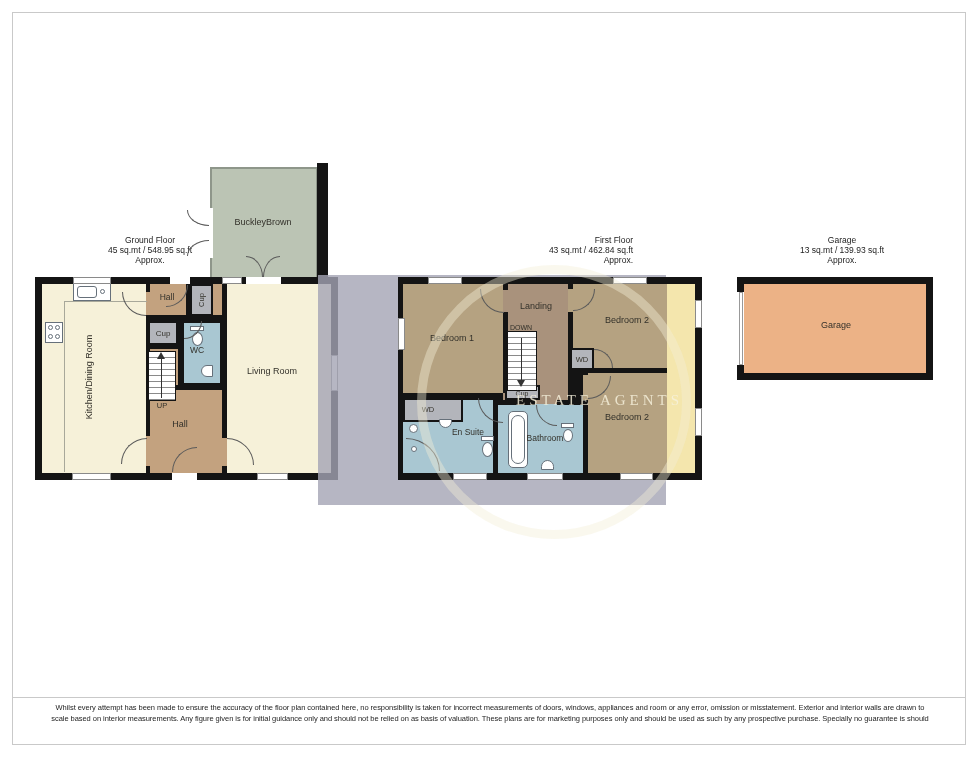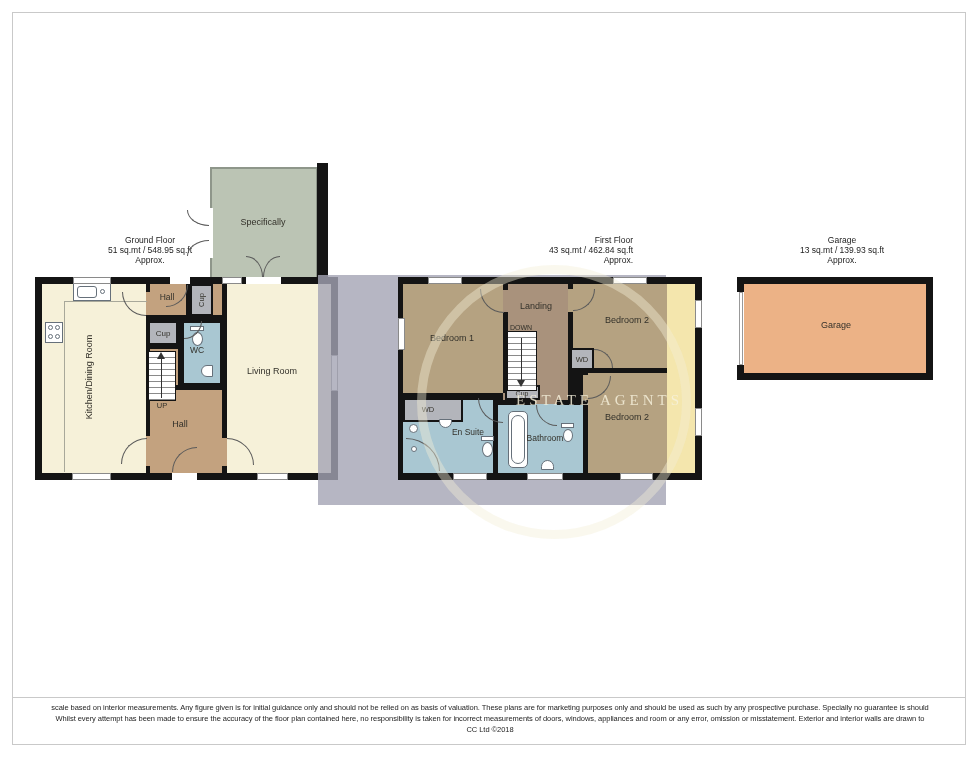--- a/index.html
+++ b/index.html
@@ -40,21 +40,21 @@
 </head>
 <body>
 
 <div id="page">
 
   <div class="abs frame" style="left:12px;top:12px;width:954px;height:733px;"></div>
   <div class="abs hline" style="left:12px;top:697px;width:954px;"></div>
 
   <div class="fp-title" style="left:60px;top:236px;width:180px;">
     <div>Ground Floor</div>
-    <div>51 sq.mt / 548.95 sq.ft</div>
+    <div>45 sq.mt / 548.95 sq.ft</div>
     <div>Approx.</div>
   </div>
   <div class="fp-title" style="left:453px;top:236px;width:180px;text-align:right;">
     <div>First Floor</div>
     <div>43 sq.mt / 462.84 sq.ft</div>
     <div>Approx.</div>
   </div>
   <div class="fp-title" style="left:752px;top:236px;width:180px;">
     <div>Garage</div>
     <div>13 sq.mt / 139.93 sq.ft</div>
@@ -120,21 +120,21 @@
     <div class="abs gap" style="left:172px;top:473px;width:25px;height:7px;"></div>
     <div class="abs win" style="left:331px;top:355px;width:7px;height:36px;"></div>
 
     <div class="arc bl" style="left:122px;top:292px;width:24px;height:24px;"></div>
     <div class="arc br" style="left:166px;top:285px;width:22px;height:22px;"></div>
     <div class="arc br" style="left:184px;top:321px;width:18px;height:18px;"></div>
     <div class="arc tl" style="left:121px;top:438px;width:26px;height:26px;"></div>
     <div class="arc tr" style="left:227px;top:438px;width:27px;height:27px;"></div>
     <div class="arc tl" style="left:172px;top:447px;width:25px;height:25px;"></div>
 
-    <div class="lbl" style="left:263px;top:222px;">Specifically</div>
+    <div class="lbl" style="left:263px;top:222px;">BuckleyBrown</div>
     <div class="lbl rot" style="left:89px;top:377px;">Kitchen/Dining Room</div>
     <div class="lbl s85" style="left:167px;top:297px;">Hall</div>
     <div class="lbl rot s75" style="left:201px;top:300px;">Cup</div>
     <div class="lbl s8" style="left:163px;top:333px;">Cup</div>
     <div class="lbl s85" style="left:197px;top:350px;">WC</div>
     <div class="lbl s75" style="left:162px;top:405px;">UP</div>
     <div class="lbl" style="left:180px;top:424px;">Hall</div>
     <div class="lbl" style="left:272px;top:371px;text-align:center;">Living Room</div>
   </div>
 
@@ -220,18 +220,17 @@
     <div class="abs wall" style="left:737px;top:365px;width:7px;height:15px;"></div>
     <div class="abs room" style="left:744px;top:284px;width:182px;height:89px;background:#ecb286;"></div>
     <div class="abs" style="left:739px;top:292px;width:4px;height:73px;background:#fff;border:1px solid #999;box-sizing:border-box;"></div>
     <div class="lbl" style="left:836px;top:325px;">Garage</div>
   </div>
 
   <div class="wm-circle" style="left:417px;top:265px;width:256px;height:256px;"></div>
   <div class="wm-tag" style="left:516px;top:392px;">ESTATE AGENTS</div>
 
   <div class="footer">
+    <div>Whilst every attempt has been made to ensure the accuracy of the floor plan contained here, no responsibility is taken for incorrect measurements of doors, windows, appliances and room or any error, omission or misstatement. Exterior and interior walls are drawn to</div>
     <div>scale based on interior measurements. Any figure given is for initial guidance only and should not be relied on as basis of valuation. These plans are for marketing purposes only and should be used as such by any prospective purchase. Specially no guarantee is should</div>
-    <div>Whilst every attempt has been made to ensure the accuracy of the floor plan contained here, no responsibility is taken for incorrect measurements of doors, windows, appliances and room or any error, omission or misstatement. Exterior and interior walls are drawn to</div>
-    <div>CC Ltd ©2018</div>
   </div>
 
 </div>
 
 </body></html>

